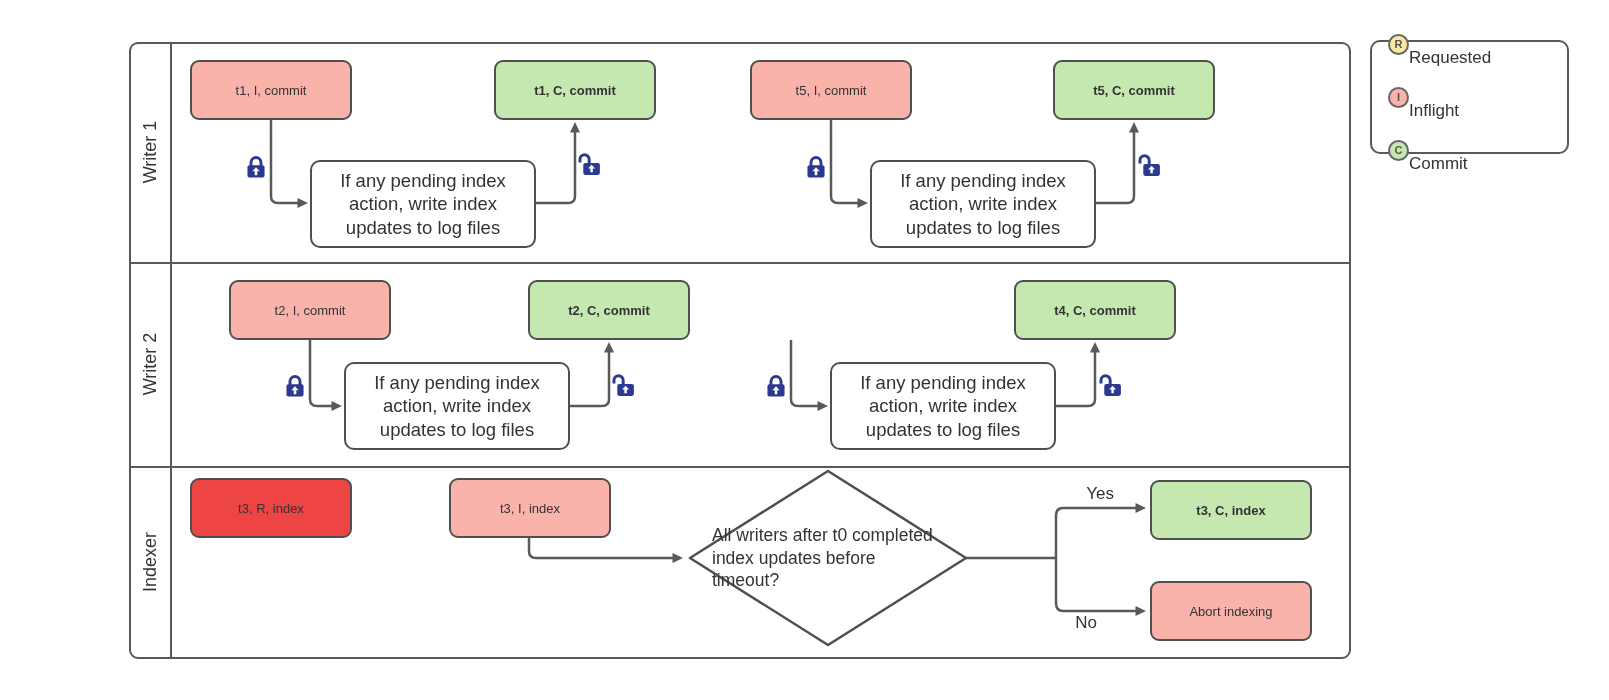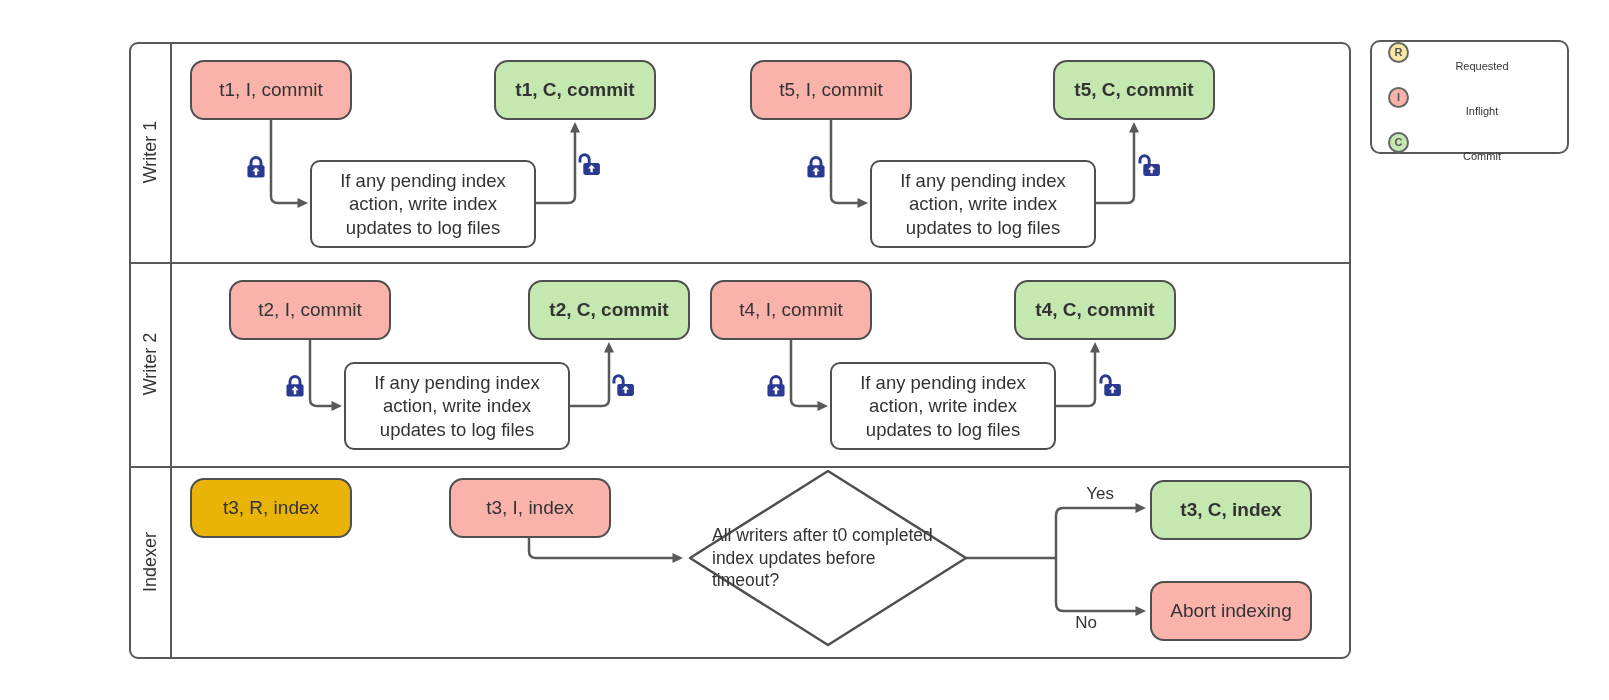--- a/index.html
+++ b/index.html
@@ -4,45 +4,45 @@
 <style>
   html,body{margin:0;padding:0;background:#ffffff;}
   .canvas{position:relative;width:1609px;height:700px;background:#ffffff;
           font-family:"Liberation Sans", sans-serif;color:#383838;overflow:hidden;}
   .frame{position:absolute;left:129px;top:42px;width:1218px;height:613px;
          border:2.5px solid #595959;border-radius:9px;background:#fff;}
   .vline{position:absolute;left:170px;top:42px;width:0;height:616px;border-left:2.5px solid #595959;}
   .hline{position:absolute;left:129px;width:1220px;height:0;border-top:2.5px solid #595959;}
   .lane-label{position:absolute;width:200px;text-align:center;font-size:18px;color:#333;
               transform:translate(-50%,-50%) rotate(-90deg);left:150px;}
-  .node{position:absolute;box-sizing:border-box;border:2.5px solid #4f4f4f;border-radius:14px;
+  .node{position:absolute;box-sizing:border-box;border:2.5px solid #4f4f4f;border-radius:9px;
         display:flex;align-items:center;justify-content:center;text-align:center;
-        font-size:19px;color:#333;}
+        font-size:13px;color:#333;}
   .evt{width:162px;height:60px;}
   .pink{background:#f9b3ab;}
   .green{background:#c5e8b0;font-weight:bold;}
-  .yellow{background:#eab308;}
+  .yellow{background:#ef4444;}
   .proc{width:226px;height:88px;background:#ffffff;border-radius:10px;
         font-size:18.5px;line-height:1.26;padding:4px 16px;}
   .decision-text{position:absolute;left:712px;top:524px;width:232px;
                  font-size:17.5px;line-height:22.5px;color:#333;}
   .branch-label{position:absolute;font-size:17px;color:#333;}
   svg.layer{position:absolute;left:0;top:0;pointer-events:none;}
   .lock{position:absolute;}
   .legend{position:absolute;left:1370px;top:40px;width:199px;height:114px;box-sizing:border-box;
           border:2.5px solid #595959;border-radius:10px;background:#fff;
           display:flex;flex-direction:column;justify-content:center;padding:8px 12px 8px 16px;gap:5px;}
   .legend-row{display:flex;align-items:center;}
   .legend-circle{width:21px;height:21px;border-radius:50%;box-sizing:border-box;border:2.5px solid #666;
                  display:flex;align-items:center;justify-content:center;
                  font-size:11px;font-weight:bold;color:#555;flex:0 0 auto;}
   .legend-circle.yellow{background:#f9e9a3;}
   .legend-circle.pink{background:#f9b3ab;}
   .legend-circle.green{background:#c5e8b0;}
-  .legend-text{flex:1;text-align:center;font-size:11px;color:#333;margin-top:28px;}
+  .legend-text{flex:1;text-align:left;font-size:17px;color:#333;margin-top:28px;}
 </style>
 </head>
 <body>
 
 <div class="canvas">
 
   <svg width="0" height="0" style="position:absolute">
     <defs>
       <symbol id="lock-closed" viewBox="0 0 22 26">
         <path d="M5.5 12 V8 a5.5 5.5 0 0 1 11 0 V12" fill="none" stroke="#2b3990" stroke-width="3.2"></path>
@@ -92,21 +92,20 @@
   <div class="node evt pink" style="left:190px;top:60px;">t1, I, commit</div>
   <div class="node proc" style="left:310px;top:160px;">If any pending index action, write index updates to log files</div>
   <div class="node evt green" style="left:494px;top:60px;">t1, C, commit</div>
   <div class="node evt pink" style="left:750px;top:60px;">t5, I, commit</div>
   <div class="node proc" style="left:870px;top:160px;">If any pending index action, write index updates to log files</div>
   <div class="node evt green" style="left:1053px;top:60px;">t5, C, commit</div>
 
   <div class="node evt pink" style="left:229px;top:280px;">t2, I, commit</div>
   <div class="node proc" style="left:344px;top:362px;">If any pending index action, write index updates to log files</div>
   <div class="node evt green" style="left:528px;top:280px;">t2, C, commit</div>
-  <div class="node evt pink" style="left:710px;top:280px;">t4, I, commit</div>
   <div class="node proc" style="left:830px;top:362px;">If any pending index action, write index updates to log files</div>
   <div class="node evt green" style="left:1014px;top:280px;">t4, C, commit</div>
 
   <div class="node evt yellow" style="left:190px;top:478px;">t3, R, index</div>
   <div class="node evt pink" style="left:449px;top:478px;">t3, I, index</div>
   <div class="decision-text">All writers after t0 completed index updates before timeout?</div>
   <div class="node evt green" style="left:1150px;top:480px;">t3, C, index</div>
   <div class="node evt pink" style="left:1150px;top:581px;">Abort indexing</div>
 
   <div class="branch-label" style="left:1066px;top:484px;width:48px;text-align:right;">Yes</div>

